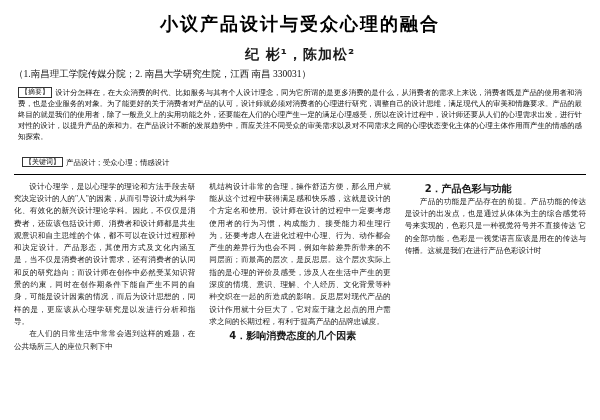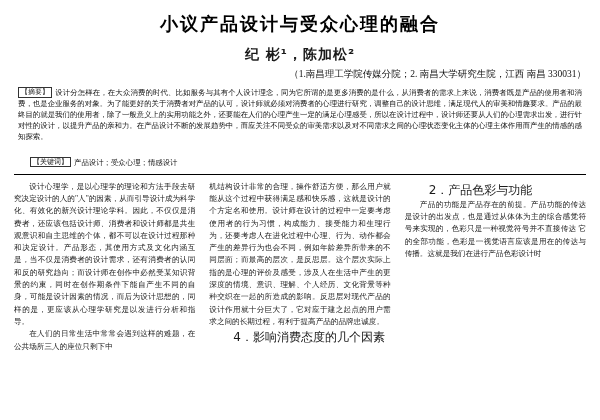--- a/index.html
+++ b/index.html
@@ -32,21 +32,21 @@
   }
   .authors {
     text-align: center;
     font-size: 14px;
     font-weight: bold;
     font-family: "DejaVu Sans", "Liberation Sans", sans-serif;
     margin-bottom: 4px;
     letter-spacing: 1px;
   }
   .affil {
-    text-align: right;
+    text-align: left;
     font-size: 9.5px;
     margin-bottom: 6px;
     color: #111;
     font-family: Liberation Serif, serif;
   }
   .abstract-block {
     font-size: 7.4px;
     line-height: 1.5;
     text-align: justify;
     margin: 0 4px 14px 4px;
@@ -58,21 +58,21 @@
     padding: 0px 2px;
     font-size: 7px;
     margin-right: 3px;
     line-height: 1.25;
     vertical-align: 1px;
     background: #fff;
   }
   .keywords-block {
     font-size: 7.4px;
     line-height: 1.5;
-    margin: 0 4px 6px 16px;
+    margin: 0 4px 6px 8px;
     color: #111;
   }
   .rule {
     border: 0;
     border-top: 1px solid #000;
     margin: 4px 0 6px 0;
   }
   .columns {
     display: flex;
     gap: 14px;
@@ -88,23 +88,23 @@
   }
   .col p {
     margin: 0;
     text-indent: 2em;
   }
   .col p.noindent {
     text-indent: 0;
   }
   .secthead {
     margin: 3px 0 1px 0;
-    font-weight: normal;
+    font-weight: bold;
     font-family: "DejaVu Sans", "Liberation Sans", sans-serif;
-    font-size: 12px;
+    font-size: 10px;
     text-indent: 1em;
     line-height: 1.5;
   }
 </style>
 </head>
 <body>
 
 <div class="page">
   <div class="title">小议产品设计与受众心理的融合</div>
   <div class="authors">纪  彬¹，陈加松²</div>

